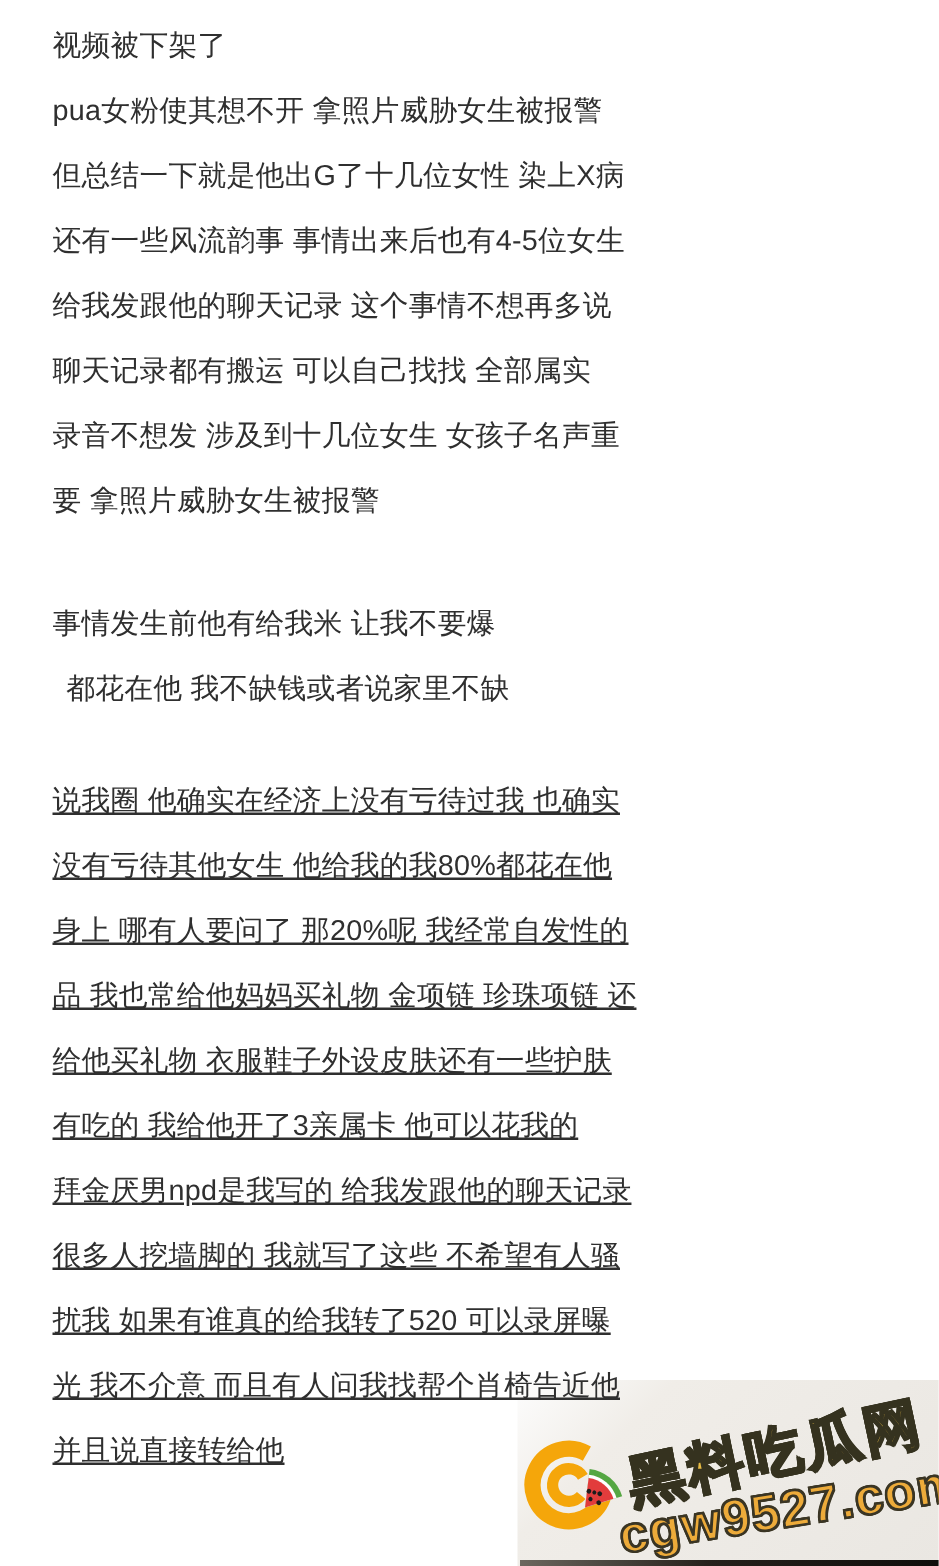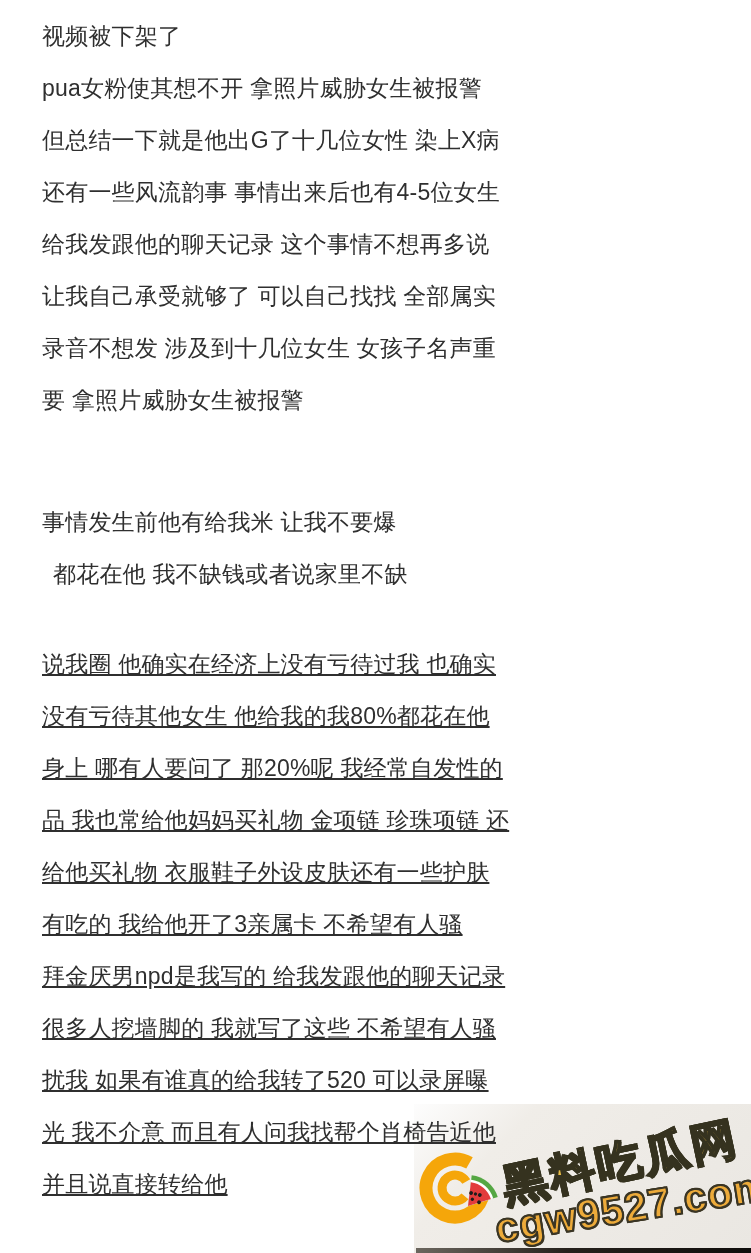--- a/index.html
+++ b/index.html
@@ -14,21 +14,21 @@
   .post{
     position:absolute;
     left:42px; top:10px; right:28px;
     font-size:23px;
     line-height:52px;
     letter-spacing:0.2px;
     color:#2f2f2f;
     z-index:2;
   }
   .para{margin:0;}
-  .para-2{margin-top:70px;}
+  .para-2{margin-top:46px;}
   .para-3{margin-top:38px;text-decoration:underline;}
   .line{white-space:pre; height:52px;}
   .indent{padding-left:11px;}
 
   
   .wm-backdrop{
     position:absolute;
     left:414px; top:1104px;
     width:337px; height:149px;
     background:linear-gradient(135deg,#fdfdfd 0%,#f0ede8 26%,#eae7e2 100%);
@@ -81,35 +81,35 @@
 
 <div class="wm-backdrop"></div>
 
 <div class="post">
   <div class="para para-1">
     <div class="line">视频被下架了</div>
     <div class="line">pua女粉使其想不开 拿照片威胁女生被报警</div>
     <div class="line">但总结一下就是他出G了十几位女性 染上X病</div>
     <div class="line">还有一些风流韵事 事情出来后也有4-5位女生</div>
     <div class="line">给我发跟他的聊天记录 这个事情不想再多说</div>
-    <div class="line">让我自己承受就够了 可以自己找找 全部属实</div>
+    <div class="line">聊天记录都有搬运 可以自己找找 全部属实</div>
     <div class="line">录音不想发 涉及到十几位女生 女孩子名声重</div>
     <div class="line">要 拿照片威胁女生被报警</div>
   </div>
   <div class="para para-2">
     <div class="line">事情发生前他有给我米 让我不要爆</div>
     <div class="line indent">都花在他 我不缺钱或者说家里不缺</div>
   </div>
   <div class="para para-3">
     <div class="line">说我圈 他确实在经济上没有亏待过我 也确实</div>
     <div class="line">没有亏待其他女生 他给我的我80%都花在他</div>
     <div class="line">身上 哪有人要问了 那20%呢 我经常自发性的</div>
     <div class="line">品 我也常给他妈妈买礼物 金项链 珍珠项链 还</div>
     <div class="line">给他买礼物 衣服鞋子外设皮肤还有一些护肤</div>
-    <div class="line">有吃的 我给他开了3亲属卡 不希望有人骚</div>
+    <div class="line">有吃的 我给他开了3亲属卡 他可以花我的</div>
     <div class="line">拜金厌男npd是我写的 给我发跟他的聊天记录</div>
     <div class="line">很多人挖墙脚的 我就写了这些 不希望有人骚</div>
     <div class="line">扰我 如果有谁真的给我转了520 可以录屏曝</div>
     <div class="line">光 我不介意 而且有人问我找帮个肖椅告近他</div>
     <div class="line">并且说直接转给他</div>
   </div>
 </div>
 
 <div>
   <svg class="wm-logo" viewBox="0 0 82 95" xmlns="http://www.w3.org/2000/svg">

